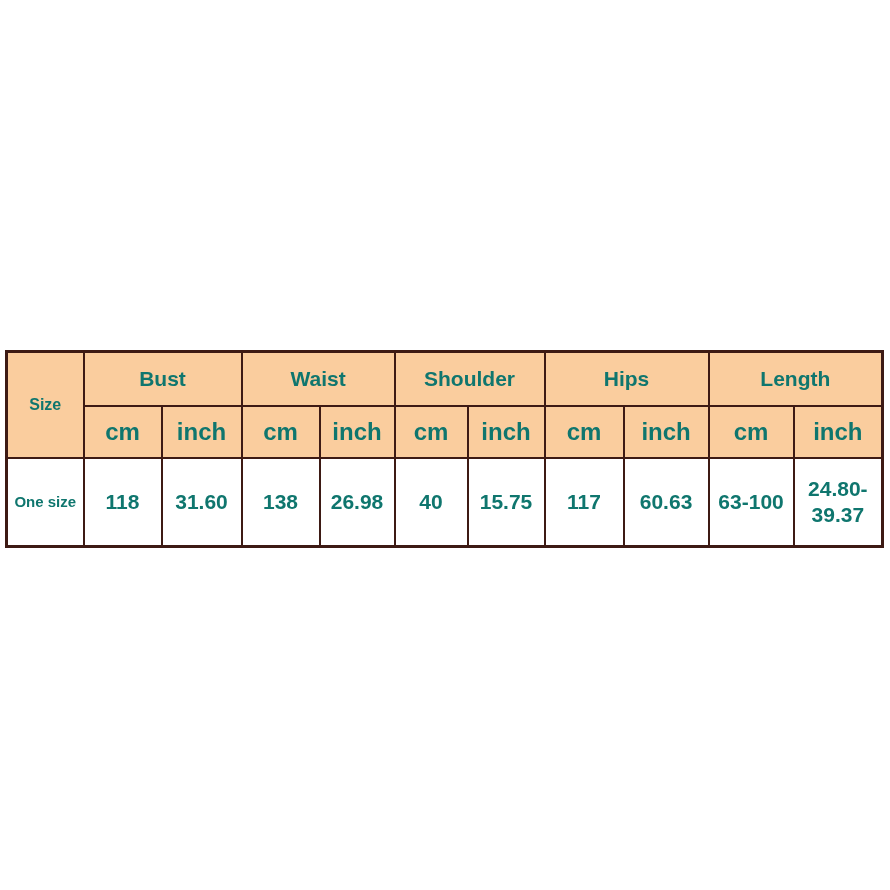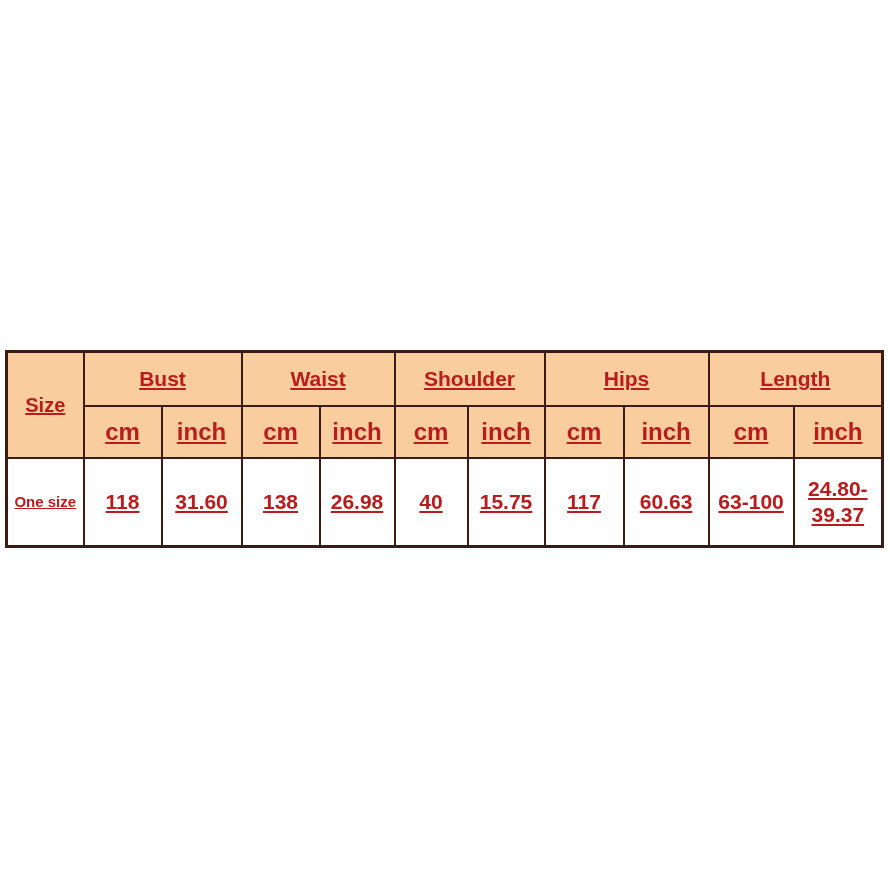--- a/index.html
+++ b/index.html
@@ -27,41 +27,40 @@
     table-layout: fixed;
     width: 876px;
     border: 3px solid #3d1a14;
   }
 
   table.size-chart td {
     border: 2px solid #3d1a14;
     text-align: center;
     vertical-align: middle;
     font-weight: bold;
-    color: #b91c1c;
+    color: #0f766e;
     padding: 0 2px;
     line-height: 1.22;
-    text-decoration: underline;
   }
 
   td.head {
     background: #facd9e;
     font-size: 21px;
     height: 52px;
   }
 
   td.subhead {
     background: #facd9e;
     font-size: 24px;
     height: 50px;
   }
 
   td.size-head {
     background: #facd9e;
-    font-size: 20px;
+    font-size: 16px;
   }
 
   td.data {
     background: #ffffff;
     font-size: 21px;
     height: 86px;
   }
 
   td.size-label {
     background: #ffffff;

